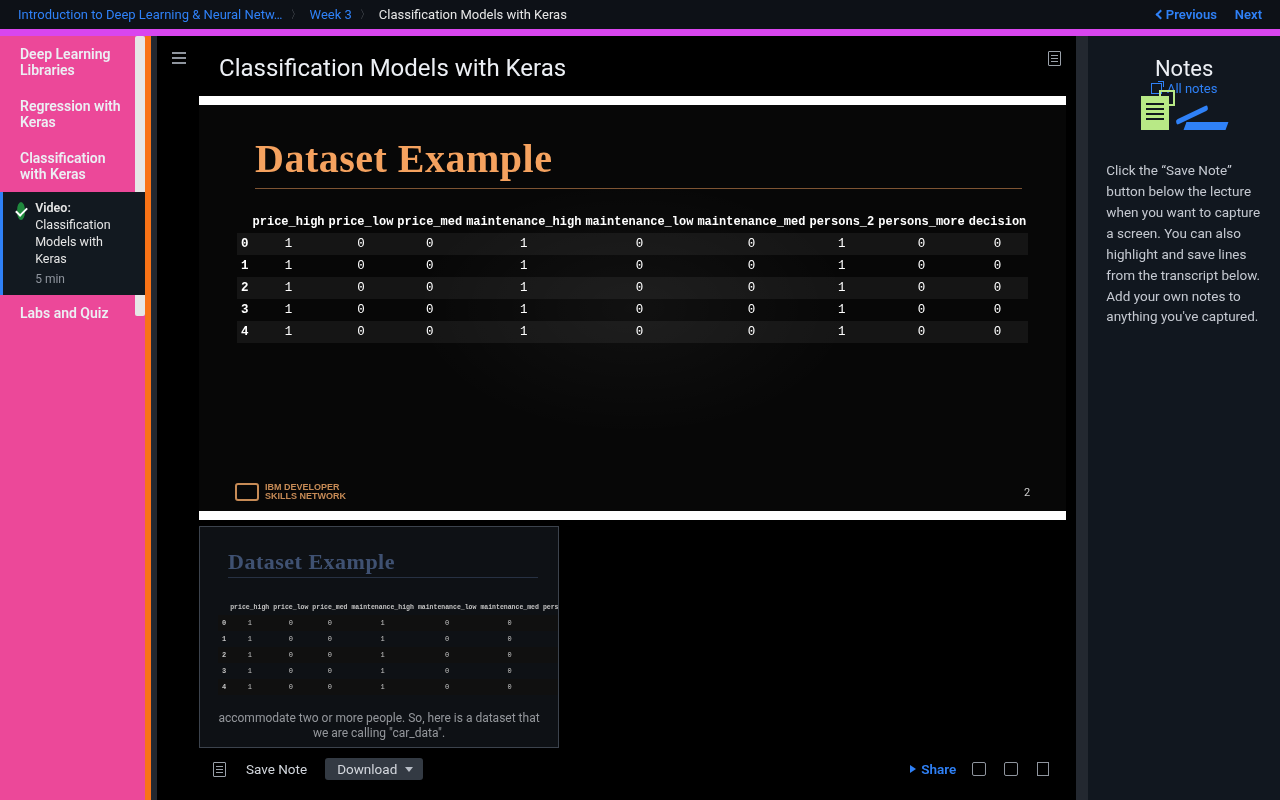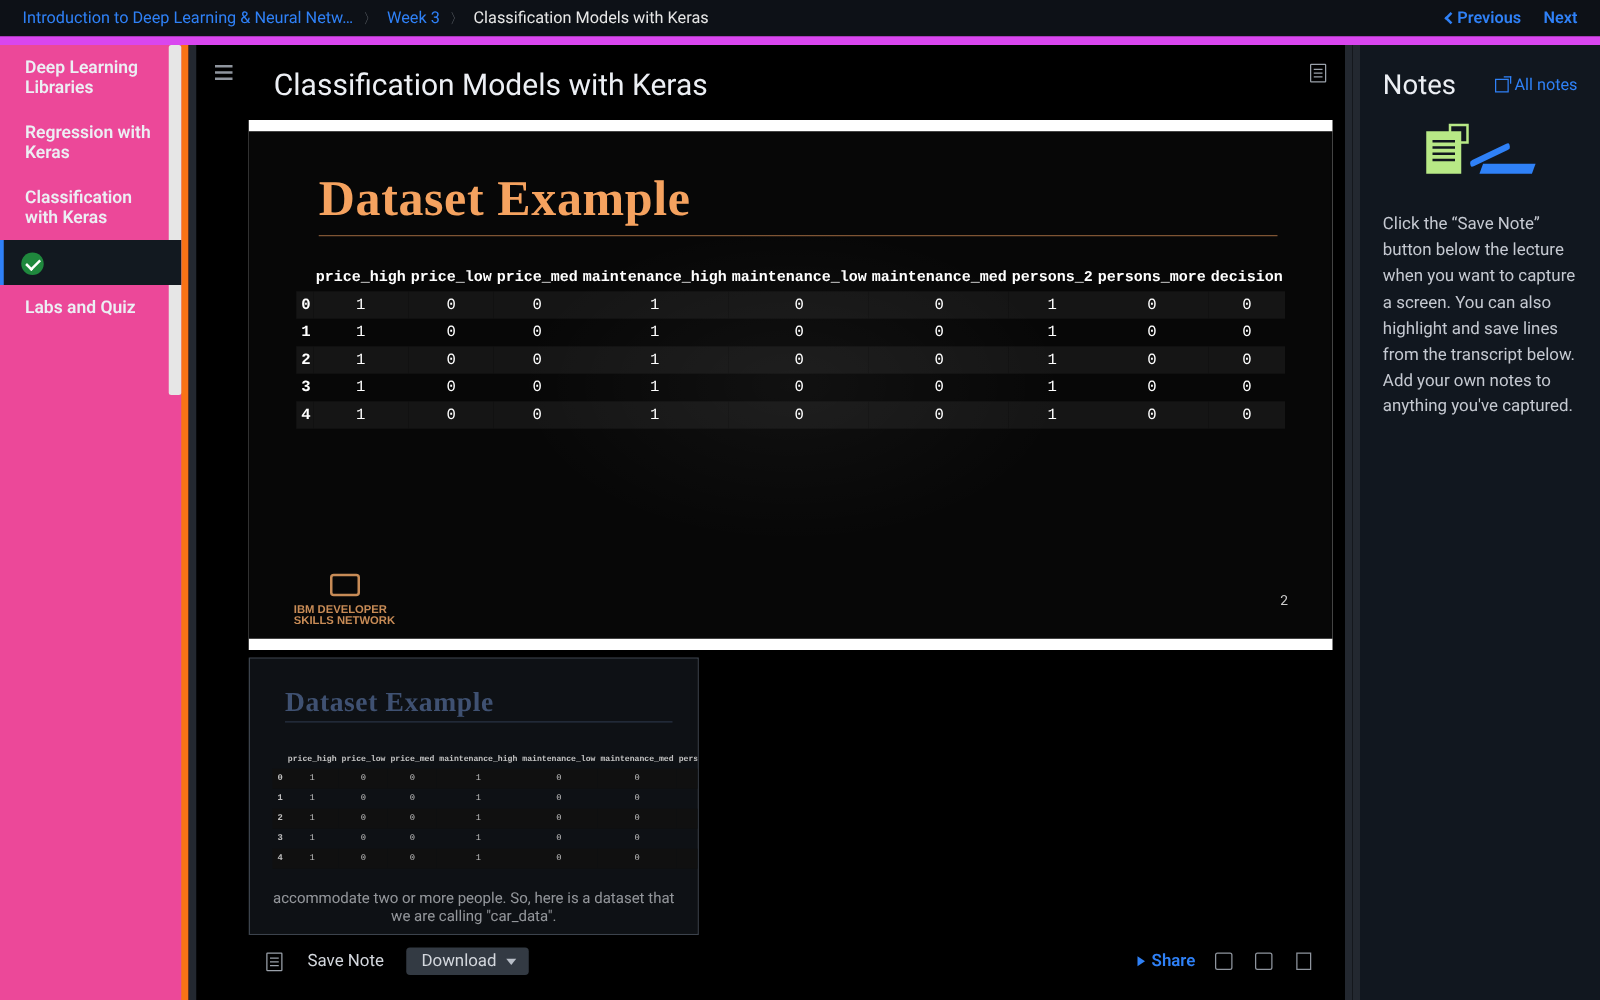--- a/index.html
+++ b/index.html
@@ -48,21 +48,21 @@
 .slide-title-underline{height:1px; background:#f5a25f; margin-left:56px; margin-right:44px; opacity:0.5; margin-bottom:22px;}
 
 .data-table{margin:0 38px; width:calc(100% - 76px); border-collapse:collapse; font-size:12px; font-family:"Courier New",monospace; color:#fff;}
 .data-table th{font-weight:700; padding:4px 2px; text-align:center; font-size:12px; white-space:nowrap;}
 .data-table td{padding:4px 2px; text-align:center; font-size:12.5px;}
 .data-table td.idx{font-weight:700; text-align:left; padding-left:4px;}
 .data-table tbody tr:nth-child(odd){background:#151515;}
 .data-table thead th:first-child{width:30px;}
 
 .slide-footer{position:absolute; bottom:10px; left:0; right:0; display:flex; justify-content:space-between;align-items:center; padding:0 36px;}
-.ibm-footer{display:flex; align-items:center; gap:6px;flex-direction:column;}
+.ibm-footer{display:flex; align-items:center; gap:6px;}
 .ibm-blob{width:24px; height:18px; border:2px solid #c78b56; border-radius:3px; position:relative;}
 .ibm-text{font-size:9px; line-height:1; font-weight:800; color:#c78b56; font-family:Arial;}
 .slide-pagenum{font-size:11px; color:#ccc;}
 
 
 .thumb-wrap{ margin-top:6px; width:360px; border:1px solid #3c434d; background:#0b0b0b; position:relative;}
 .thumb-slide{height:220px; background:#12171d; position:relative; overflow:hidden; filter:brightness(0.75) grayscale(0.2);}
 .thumb-slide .slide-title{font-size:22px; color:#4f6da3; padding:22px 0 2px 28px;}
 .thumb-slide .slide-title-underline{margin-left:28px; margin-right:20px; background:#4f6da3;}
 .thumb-slide .data-table{margin:0 18px; width:calc(100% - 36px); font-size:7px;}
@@ -79,21 +79,21 @@
 .download-pill{background:#333a43; padding:3px 10px 3px 12px; border-radius:3px; display:flex; gap:8px; align-items:center;}
 .download-pill .dd{width:0;height:0;border-left:4px solid transparent; border-right:4px solid transparent; border-top:5px solid #b8bec7;}
 .action-right{display:flex; gap:14px; align-items:center;}
 .share-btn{color:#2f81f7; font-weight:600; display:flex; align-items:center; gap:5px;}
 .share-ico{width:0;height:0;border-left:6px solid #2f81f7;border-top:4px solid transparent;border-bottom:4px solid transparent;}
 .gray-ico{width:18px; height:18px; display:flex;align-items:center;justify-content:center; color:#8f959e;}
 .thumb-up{width:14px;height:14px;border:1.5px solid #8f959e; border-radius:2px; position:relative;}
 
 
 .notes-panel{width:246px; background:#11171f; border-left:6px solid #232830; padding: 20px 18px; font-size:13.5px; color:#c5c9d1;}
-.notes-head{display:flex; justify-content:space-between; align-items:center; margin-bottom:24px;}
+.notes-head{display:flex; justify-content:space-between; align-items:center; flex-direction:column;}
 .notes-title{font-size:22px; font-weight:400; color:#eceff4;}
 .all-notes{color:#2f81f7; font-size:13px; display:flex; gap:5px; align-items:center;}
 .ext-ico{width:11px;height:11px;border:1.5px solid #2f81f7; position:relative;}
 .ext-ico::after{content:"";position:absolute;top:-3px;right:-3px;width:5px;height:5px;border-top:1.5px solid #2f81f7;border-right:1.5px solid #2f81f7;}
 .notes-illu{display:flex; gap:16px; justify-content:center; margin-bottom:30px; align-items:flex-end;}
 .doc-illu{width:28px; height:34px; background:#b8e986; position:relative;}
 .doc-illu::before{content:""; position:absolute; top:-6px; right:-6px; width:12px; height:12px; border:2px solid #b8e986;}
 .doc-illu::after{content:"";position:absolute; left:5px; right:5px; top:7px; height:2px; background:#11171f; box-shadow:0 5px 0 #11171f,0 10px 0 #11171f,0 15px 0 #11171f;}
 .pen-illu{width:42px; height:8px; background:#2f81f7; position:relative; transform:skewX(-20deg);}
 .pen-illu::before{content:"";position:absolute; left:-12px; top:-10px; width:30px; height:6px; background:#2f81f7; transform:rotate(-30deg); border-radius:2px;}
@@ -124,20 +124,24 @@
 
 <div class="layout">
 
   <div class="sidebar">
     <div class="sidebar-scroll"></div>
     <div class="side-item">Deep Learning Libraries</div>
     <div class="side-item">Regression with Keras</div>
     <div class="side-item">Classification with Keras</div>
     <div class="side-sub">
       <span class="check"></span>
+      <div class="side-sub-text">
+        <span><span class="kw">Video:</span> <span>Classification Models with Keras</span></span>
+        <span class="meta">5 min</span>
+      </div>
     </div>
     <div class="side-item">Labs and Quiz</div>
   </div>
 
   <div class="center">
     <div class="center-inner">
       <div class="icon-rail-left">
         <div class="hamburger">
             <span></span>
             <span></span>

